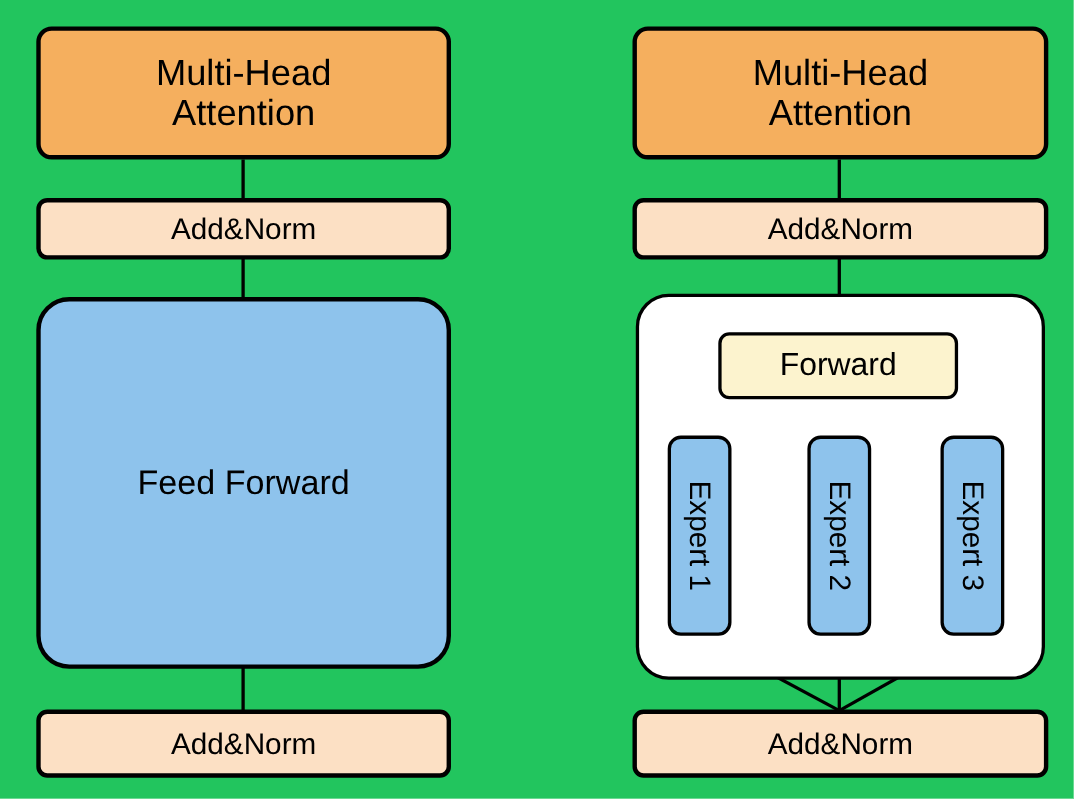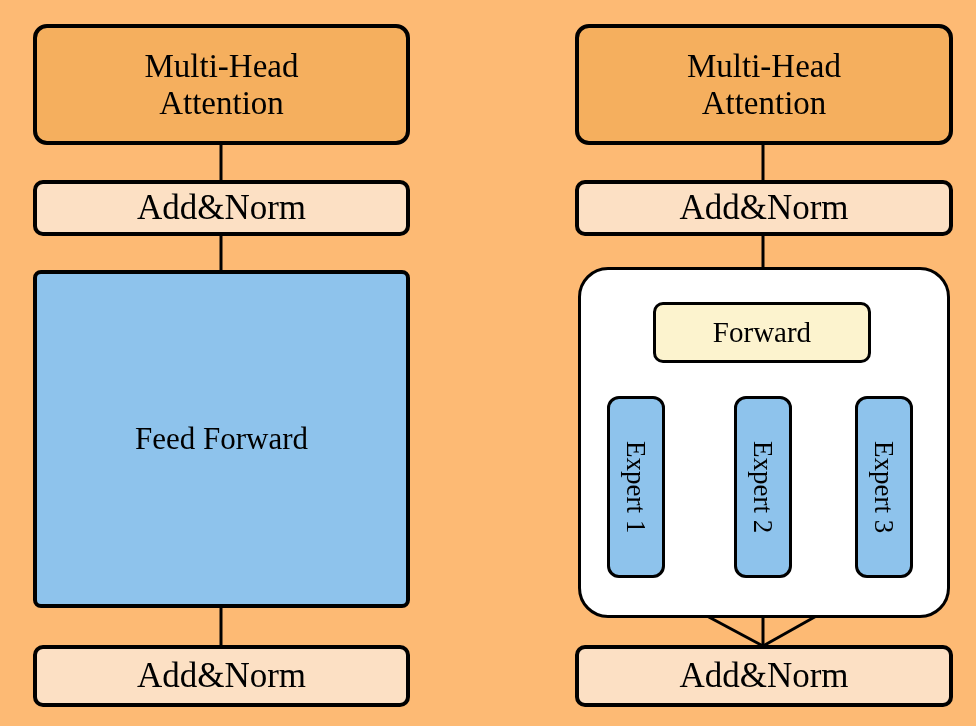--- a/index.html
+++ b/index.html
@@ -1,25 +1,25 @@
 <!DOCTYPE html>
 <html><head>
 <meta charset="utf-8">
 <style>
   html,body{margin:0;padding:0;background:#ffffff;}
   body{width:976px;height:726px;font-family:"Liberation Sans",sans-serif;overflow:hidden;}
-  #canvas{position:relative;width:976px;height:726px;background:#fdba74;font-family:Liberation Serif, serif;}
+  #canvas{position:relative;width:976px;height:726px;background:#22c55e;}
 
   .node{position:absolute;box-sizing:border-box;display:flex;align-items:center;
         justify-content:center;text-align:center;color:#000000;line-height:1.12;
         border:4px solid #000000;}
 
   .n-mha{border-radius:14px;font-size:33px;}
-  .n-addnorm{border-radius:10px;font-size:35px;}
-  .n-ff{border-radius:8px;font-size:31px;}
+  .n-addnorm{border-radius:10px;font-size:27px;}
+  .n-ff{border-radius:30px;font-size:31px;}
   .n-gating{border-radius:10px;font-size:29px;border-width:3px;}
   .n-expert{border-radius:12px;border-width:3px;font-size:27px;}
   .n-expert span{display:block;transform:rotate(90deg);white-space:nowrap;}
 
   .moe-box{position:absolute;box-sizing:border-box;border:3px solid #000000;
            border-radius:30px;background:#ffffff;}
   svg.diag{position:absolute;left:0;top:0;width:976px;height:726px;pointer-events:none;}
 </style>
 </head>
 <body>

